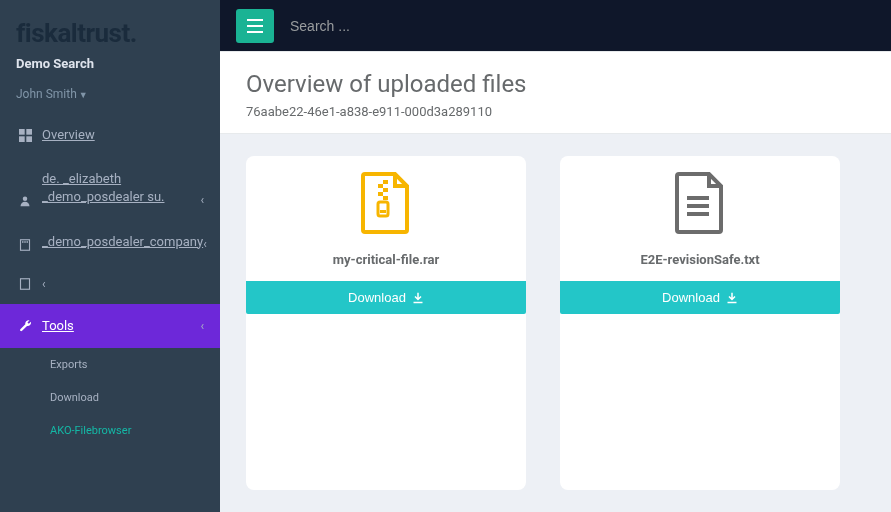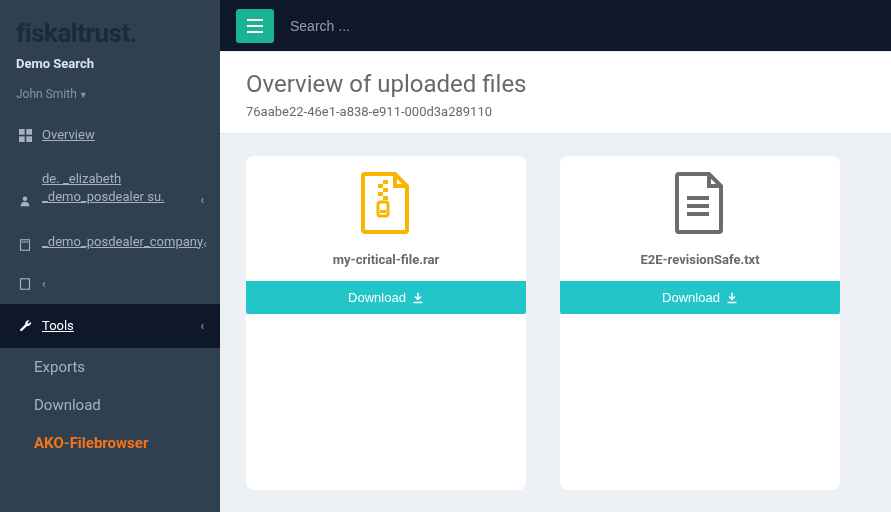--- a/index.html
+++ b/index.html
@@ -63,33 +63,33 @@
       align-items: center;
       justify-content: center;
       flex-shrink: 0;
     }
     .nav-item .nav-label { flex: 1; line-height: 1.4; text-decoration: underline; }
     .nav-item .chevron {
       font-size: 12px;
       color: #a7b1c2;
     }
     .nav-item.active {
-      background: #0f172a;
+      background: #6d28d9;
       color: #ffffff;
     }
     .nav-sub { list-style: none; }
     .nav-sub-item {
-      padding: 10px 16px 10px 34px;
-      font-size: 15px;
+      padding: 10px 16px 10px 50px;
+      font-size: 11px;
       color: #a7b1c2;
       cursor: pointer;
     }
     .nav-sub-item.active {
-      color: #f97316;
-      font-weight: 700;
+      color: #14b8a6;
+      font-weight: 400;
     }
     .main {
       flex: 1;
       display: flex;
       flex-direction: column;
       background: #fff;
     }
     .topbar {
       height: 52px;
       background: #0f172a;

